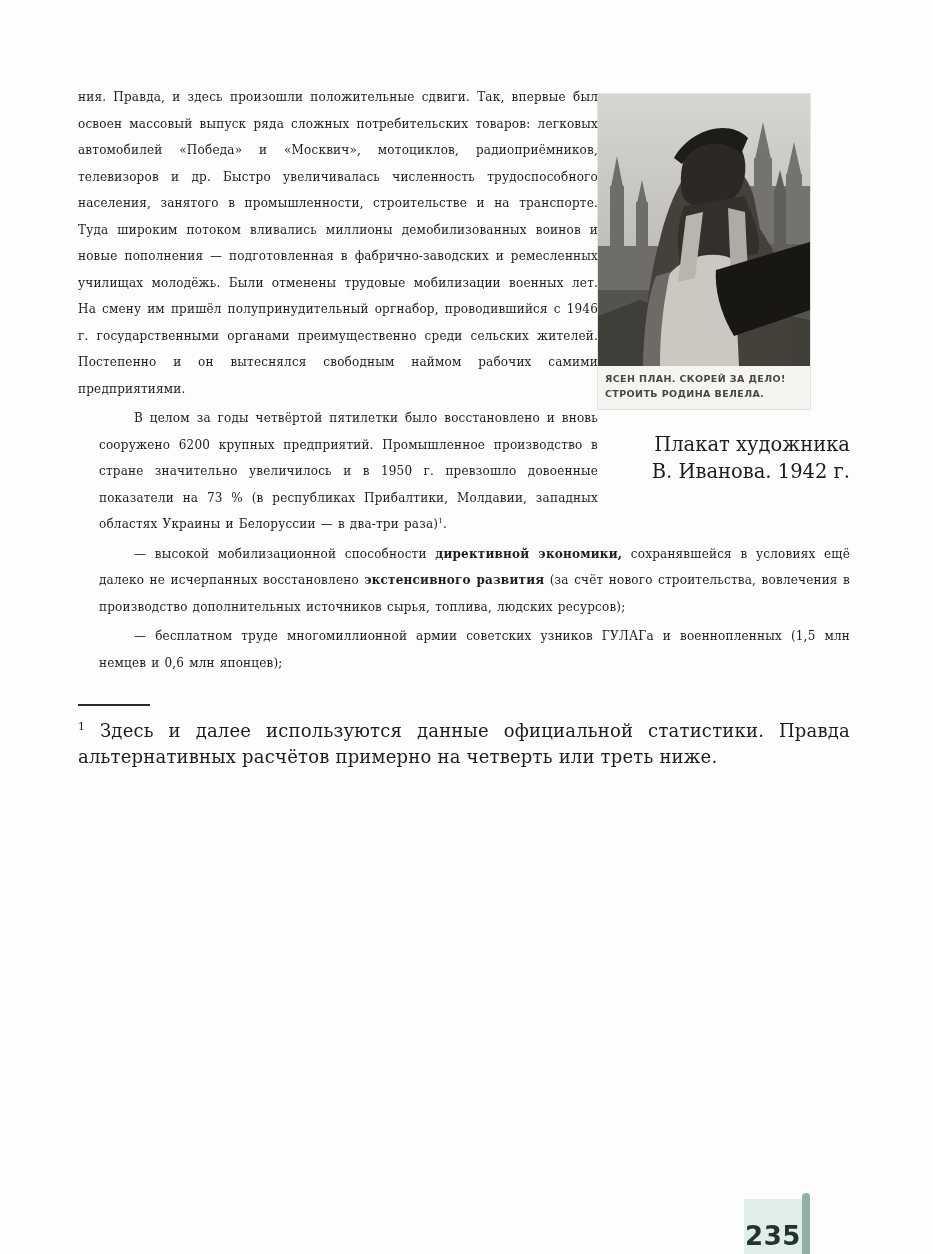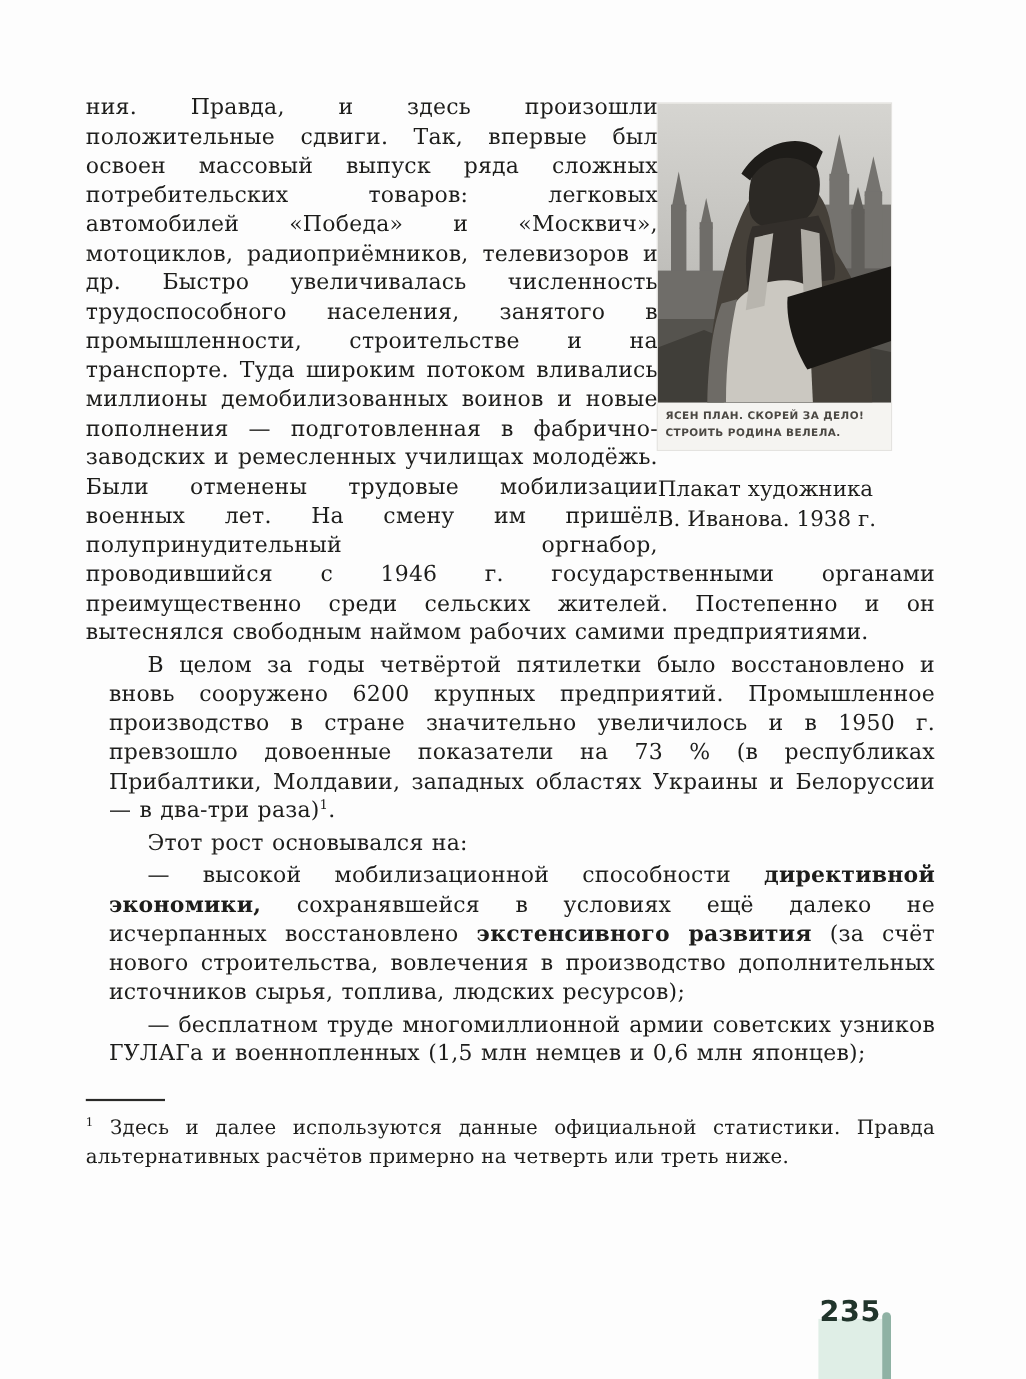--- a/index.html
+++ b/index.html
@@ -11,21 +11,21 @@
     font-family:"DejaVu Serif","Liberation Serif",serif;
     color:#1d1d1b;
   }
   .content{
     position:absolute;
     left:78px;top:84px;
     width:772px;
   }
   .para{
     margin:0 0 3px 0;
-    font-size:20px;
+    font-size:12px;
     line-height:26.5px;
     text-align:justify;
     letter-spacing:0.2px;
     word-spacing:1px;
   }
   .para.indent{text-indent:35px;margin-left:21px;}
   .para .b{font-weight:bold;}
   sup{font-size:0.6em;line-height:0;vertical-align:super;}
   
   .poster-figure{
@@ -44,21 +44,21 @@
     padding:5px 4px 8px 7px;
     font-family:"DejaVu Sans","Liberation Sans",sans-serif;
     font-weight:bold;
     font-size:9.5px;
     line-height:15px;
     letter-spacing:0.4px;
     color:#4a4742;
   }
   .caption{
     margin-top:22px;
-    text-align:left;
+    text-align:right;
     font-size:19.5px;
     line-height:27px;
     color:#1d1d1b;
     white-space:nowrap;
   }
   
   .footnote-rule{
     width:72px;height:2px;
     background:#2a2a28;
     margin:28px 0 12px 0;
@@ -77,21 +77,21 @@
     width:58px;height:55px;
   }
   .tab-bar{
     position:absolute;
     left:802px;top:1193px;
     width:8px;height:61px;
     border-radius:4px 4px 0 0;
   }
   .page-num{
     position:absolute;
-    left:744px;top:1178px;
+    left:744px;top:1221px;
     width:58px;
     text-align:center;
     font-family:"DejaVu Sans","Liberation Sans",sans-serif;
     font-weight:bold;
     font-size:26px;
     letter-spacing:0.5px;
   }
 </style>
 </head>
 <body>
@@ -147,27 +147,26 @@
           <path d="M118,176 L212,148 L212,216 L136,242 C126,226 116,200 118,176 Z" fill="#191714"></path>
           <path d="M45,272 C46,226 52,196 58,182 L72,178 C66,206 62,236 62,272 Z" fill="#6e6b66"></path>
         </svg>
         <div class="poster-slogan">
           <div>ЯСЕН ПЛАН. СКОРЕЙ ЗА ДЕЛО!</div>
           <div>СТРОИТЬ РОДИНА ВЕЛЕЛА.</div>
         </div>
       </div>
       <figcaption class="caption">
         <div>Плакат художника</div>
-        <div>В. Иванова. 1938 г.</div>
+        <div>В. Иванова. 1942 г.</div>
       </figcaption>
     </figure>
 
     <p class="para"><span>ния. Правда, и здесь произошли положительные сдвиги. Так, впервые был освоен массовый выпуск ряда сложных потребительских товаров: легковых автомобилей «Победа» и «Москвич», мотоциклов, радиоприёмников, телевизоров и др. Быстро увеличивалась численность трудоспособного населения, занятого в промышленности, строительстве и на транспорте. Туда широким потоком вливались миллионы демобилизованных воинов и новые пополнения — подготовленная в фабрично-заводских и ремесленных училищах молодёжь. Были отменены трудовые мобилизации военных лет. На смену им пришёл полупринудительный оргнабор, проводившийся с 1946 г. государственными органами преимущественно среди сельских жителей. Постепенно и он вытеснялся свободным наймом рабочих самими предприятиями.</span></p>
     <p class="para indent"><span>В целом за годы четвёртой пятилетки было восстановлено и вновь сооружено 6200 крупных предприятий. Промышленное производство в стране значительно увеличилось и в 1950 г. превзошло довоенные показатели на 73 % (в республиках Прибалтики, Молдавии, западных областях Украины и Белоруссии — в два-три раза)</span><sup>1</sup><span>.</span></p>
-    <p class="para indent"><span>Этот рост основывался на:</span></p>
     <p class="para indent"><span>— высокой мобилизационной способности </span><span class="b">директивной экономики,</span><span> сохранявшейся в условиях ещё далеко не исчерпанных восстановлено </span><span class="b">экстенсивного развития</span><span> (за счёт нового строительства, вовлечения в производство дополнительных источников сырья, топлива, людских ресурсов);</span></p>
     <p class="para indent"><span>— бесплатном труде многомиллионной армии советских узников ГУЛАГа и военнопленных (1,5 млн немцев и 0,6 млн японцев);</span></p>
 
     <div class="footnote-rule"></div>
     <p class="footnote"><sup>1</sup><span> Здесь и далее используются данные официальной статистики. Правда альтернативных расчётов примерно на четверть или треть ниже.</span></p>
   </div>
 
   <div class="tab-mint" style="background: rgb(223, 238, 230);"></div>
   <div class="tab-bar" style="background: rgb(143, 178, 164);"></div>
   <div class="page-num" style="color: rgb(34, 53, 44);">235</div>

